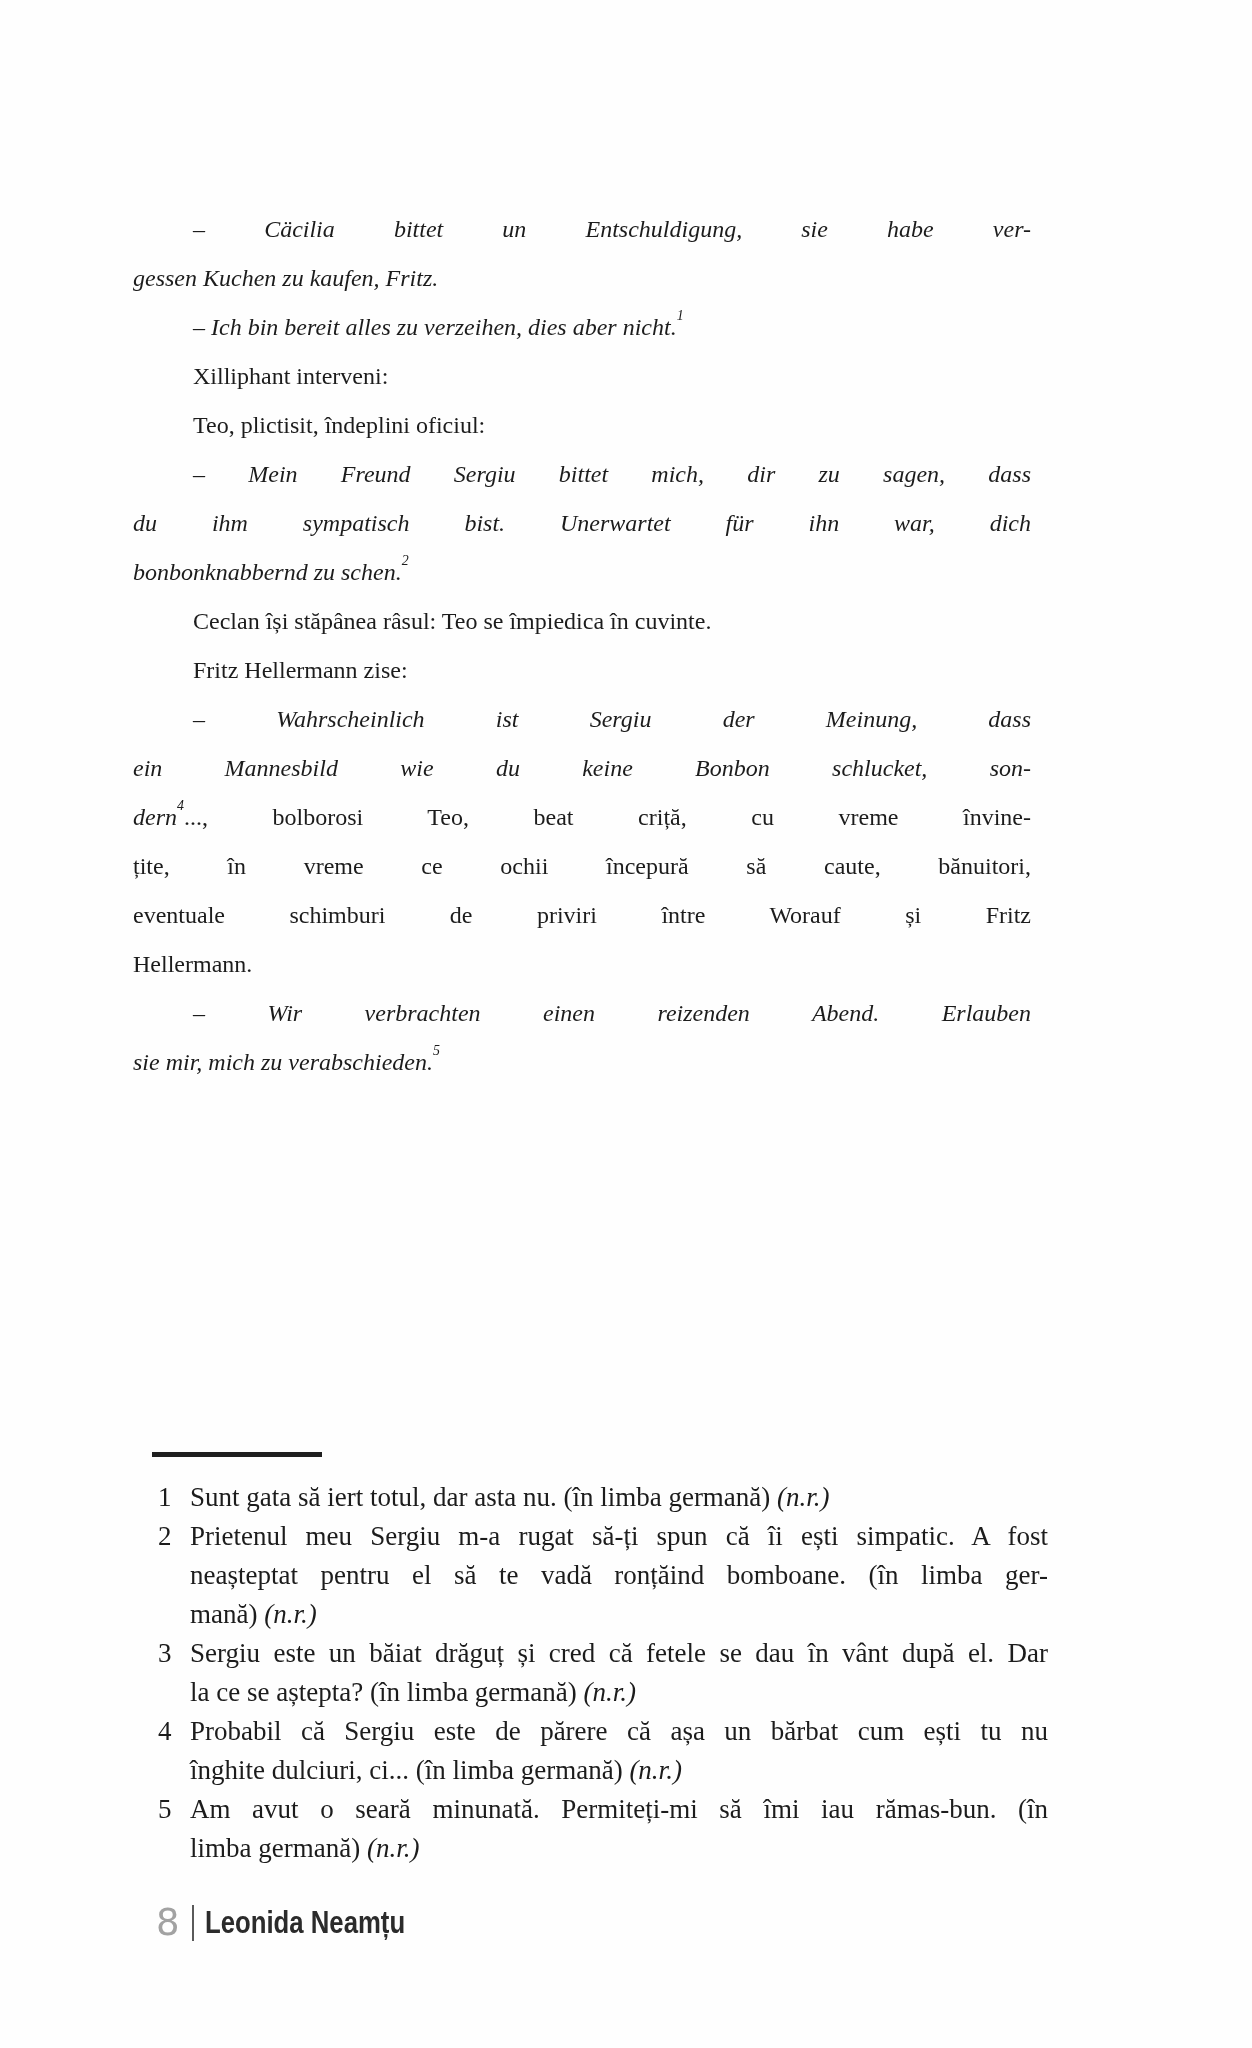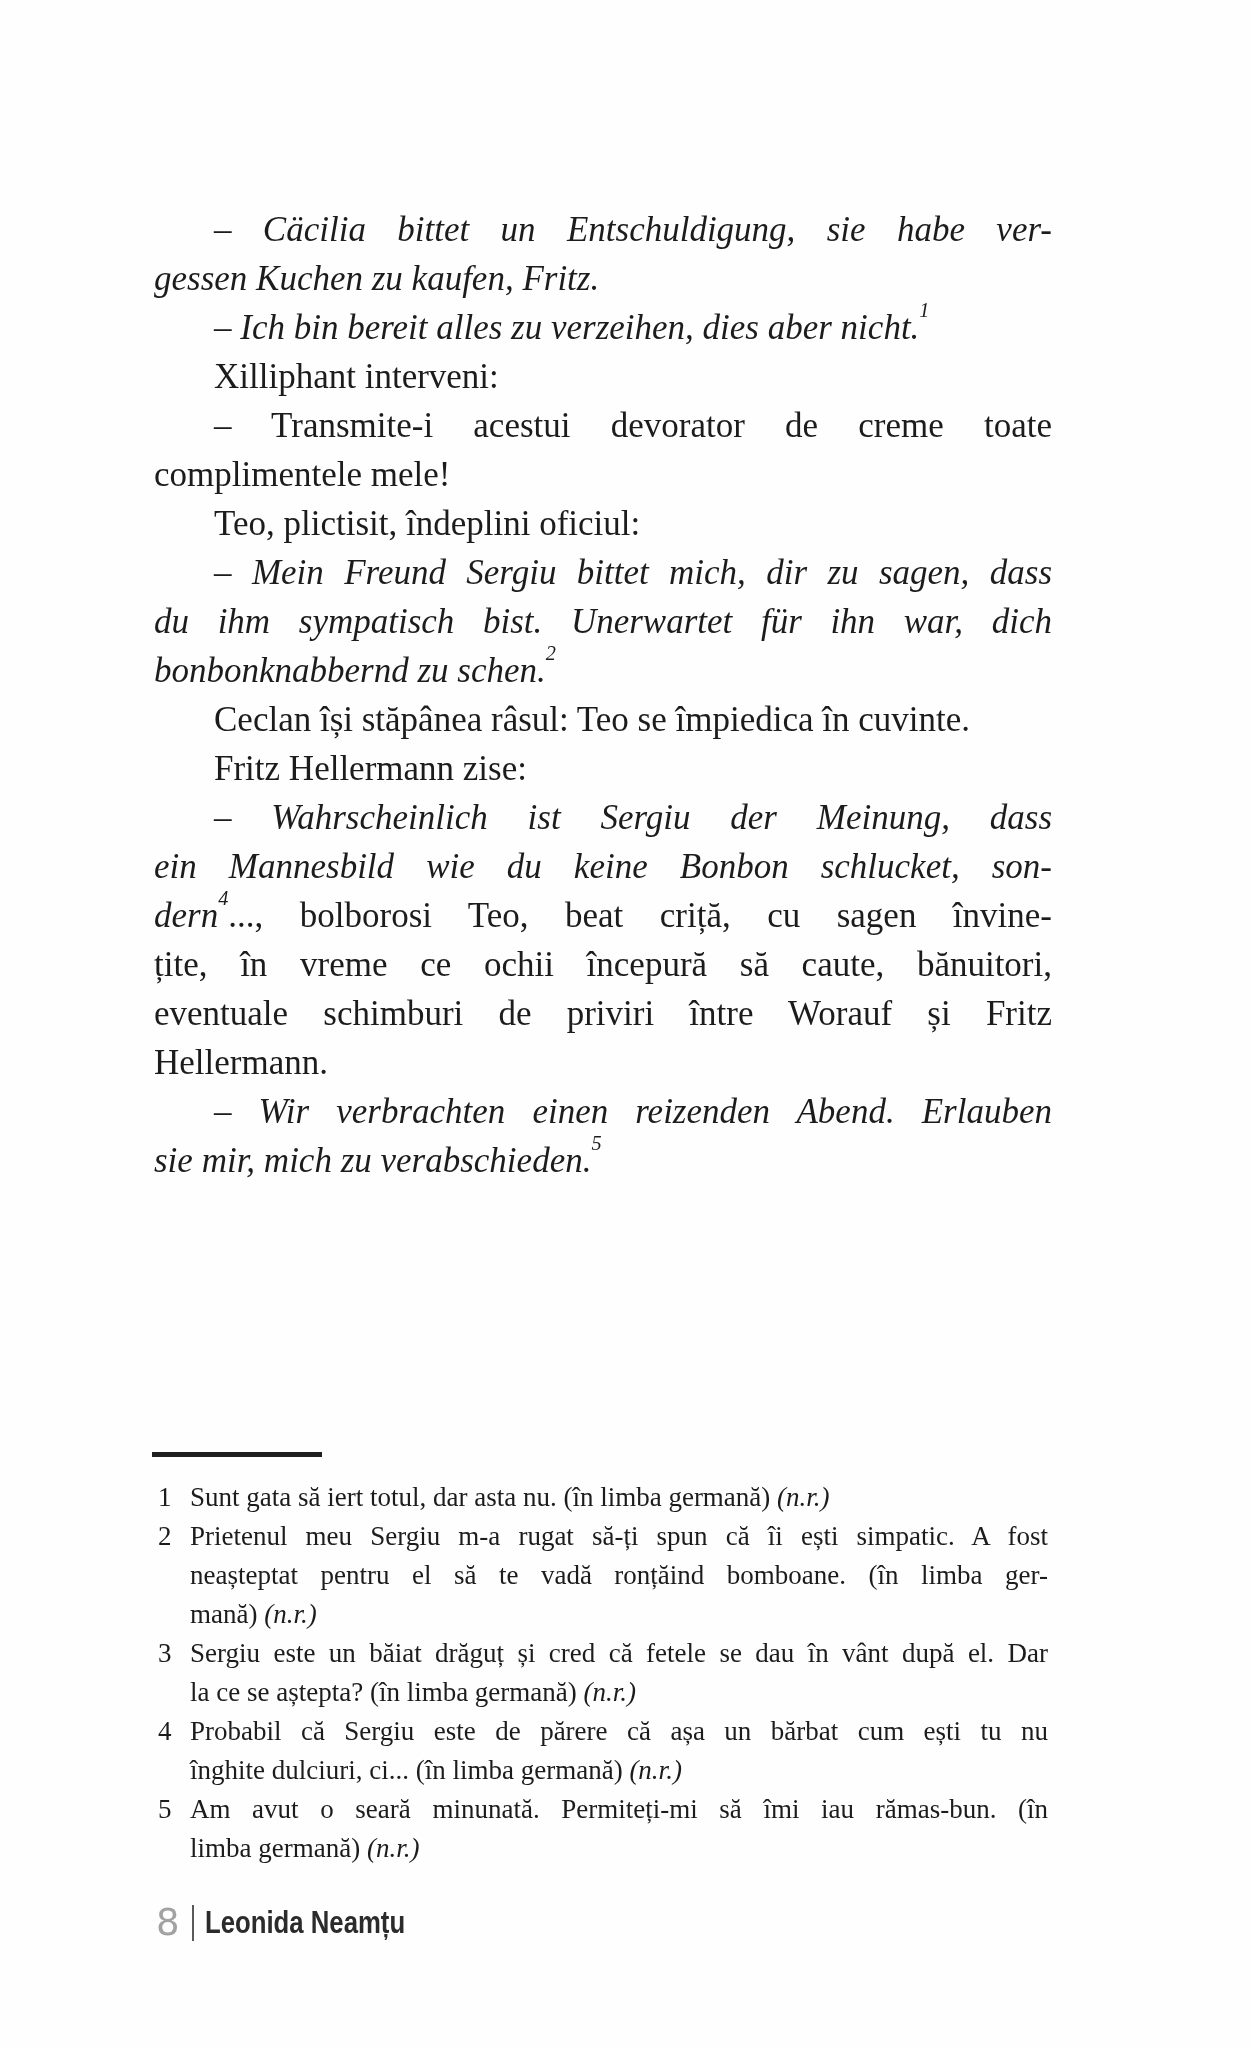--- a/index.html
+++ b/index.html
@@ -8,22 +8,22 @@
     width:1252px;height:2048px;
     background:#fefefe;
     position:relative;
     font-family:"Liberation Serif",serif;
     color:#1c1c1c;
     overflow:hidden;
   }
   .page{position:absolute;inset:0;}
   
   .main-text{
-    position:absolute;left:154px;top:205px;width:898px;
-    font-size:35px;line-height:49px;
+    position:absolute;left:133px;top:205px;width:898px;
+    font-size:24px;line-height:49px;
   }
   .para{margin:0;}
   .tline{
     text-align:justify;
     text-align-last:justify;
     white-space:normal;
   }
   .tline.last{text-align:right;text-align-last:left;}
   .tline.indent{text-indent:60px;}
   .it{font-style:italic;}
@@ -74,41 +74,37 @@
         <div class="tline indent"><span class="it">– Cäcilia bittet un Entschuldigung, sie habe ver-</span></div>
         <div class="tline last"><span class="it">gessen Kuchen zu kaufen, Fritz.</span></div>
       </div>
       <div class="para">
         <div class="tline indent last"><span class="it">– Ich bin bereit alles zu verzeihen, dies aber nicht.</span><sup class="it fnref">1</sup></div>
       </div>
       <div class="para">
         <div class="tline indent last"><span>Xilliphant interveni:</span></div>
       </div>
       <div class="para">
-        <div class="tline indent"><span>– Transmite-i acestui devorator de creme toate</span></div>
-        <div class="tline last"><span>complimentele mele!</span></div>
-      </div>
-      <div class="para">
         <div class="tline indent last"><span>Teo, plictisit, îndeplini oficiul:</span></div>
       </div>
       <div class="para">
         <div class="tline indent"><span class="it">– Mein Freund Sergiu bittet mich, dir zu sagen, dass</span></div>
         <div class="tline"><span class="it">du ihm sympatisch bist. Unerwartet für ihn war, dich</span></div>
         <div class="tline last"><span class="it">bonbonknabbernd zu schen.</span><sup class="it fnref">2</sup></div>
       </div>
       <div class="para">
         <div class="tline indent last"><span>Ceclan își stăpânea râsul: Teo se împiedica în cuvinte.</span></div>
       </div>
       <div class="para">
         <div class="tline indent last"><span>Fritz Hellermann zise:</span></div>
       </div>
       <div class="para">
         <div class="tline indent"><span class="it">– Wahrscheinlich ist Sergiu der Meinung, dass</span></div>
         <div class="tline"><span class="it">ein Mannesbild wie du keine Bonbon schlucket, son-</span></div>
-        <div class="tline"><span class="it">dern</span><sup class="it fnref">4</sup><span>..., bolborosi Teo, beat criță, cu sagen învine-</span></div>
+        <div class="tline"><span class="it">dern</span><sup class="it fnref">4</sup><span>..., bolborosi Teo, beat criță, cu vreme învine-</span></div>
         <div class="tline"><span>țite, în vreme ce ochii începură să caute, bănuitori,</span></div>
         <div class="tline"><span>eventuale schimburi de priviri între Worauf și Fritz</span></div>
         <div class="tline last"><span>Hellermann.</span></div>
       </div>
       <div class="para">
         <div class="tline indent"><span class="it">– Wir verbrachten einen reizenden Abend. Erlauben</span></div>
         <div class="tline last"><span class="it">sie mir, mich zu verabschieden.</span><sup class="it fnref">5</sup></div>
       </div>
     </div>
 

